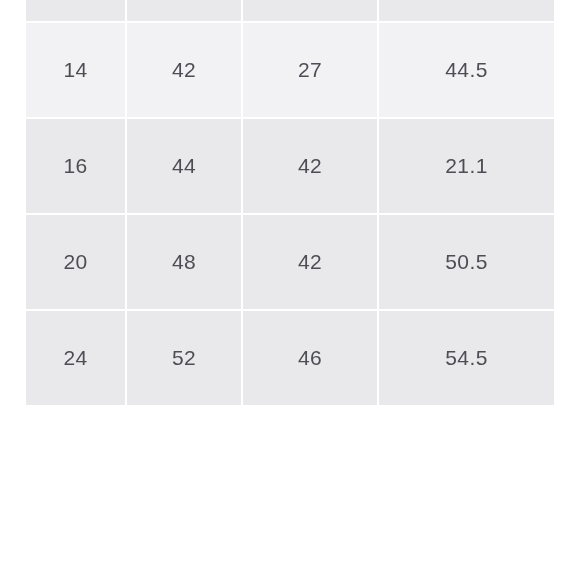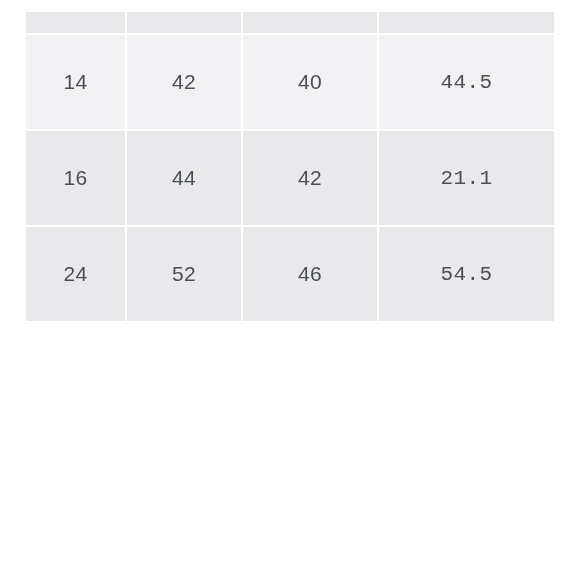--- a/index.html
+++ b/index.html
@@ -20,21 +20,21 @@
     width: 580px;
     height: 580px;
     background: #ffffff;
     overflow: hidden;
   }
 
   
   #size-table-viewport {
     position: absolute;
     left: 26px;
-    top: 12px;
+    top: 0px;
     width: 528px;
     height: 448px;
     overflow: hidden;
   }
 
   #size-table {
     position: absolute;
     left: 0;
     
     top: -73px;
@@ -58,21 +58,20 @@
     font-weight: 300;
     letter-spacing: 0.4px;
     color: #4d4d55;
     border-right: 2px solid #ffffff;
     border-bottom: 2px solid #ffffff;
     -webkit-font-smoothing: antialiased;
   }
 
   #size-table td:last-child {
     border-right: none;
-    font-family: Liberation Mono, monospace;
   }
 
   #size-table tr.band-dark td {
     background: #e9e9eb;
   }
   #size-table tr.band-light td {
     background: #f2f2f4;
   }
 </style>
 </head>
@@ -90,28 +89,34 @@
       <tbody id="size-table-body">
           <tr class="band-dark">
             <td></td>
             <td></td>
             <td></td>
             <td></td>
           </tr>
           <tr class="band-light">
             <td>14</td>
             <td>42</td>
-            <td>40</td>
+            <td>27</td>
             <td>44.5</td>
           </tr>
           <tr class="band-dark">
             <td>16</td>
             <td>44</td>
             <td>42</td>
             <td>21.1</td>
+          </tr>
+          <tr class="band-dark">
+            <td>20</td>
+            <td>48</td>
+            <td>42</td>
+            <td>50.5</td>
           </tr>
           <tr class="band-dark">
             <td>24</td>
             <td>52</td>
             <td>46</td>
             <td>54.5</td>
           </tr>
         </tbody>
     </table>
   </div>

